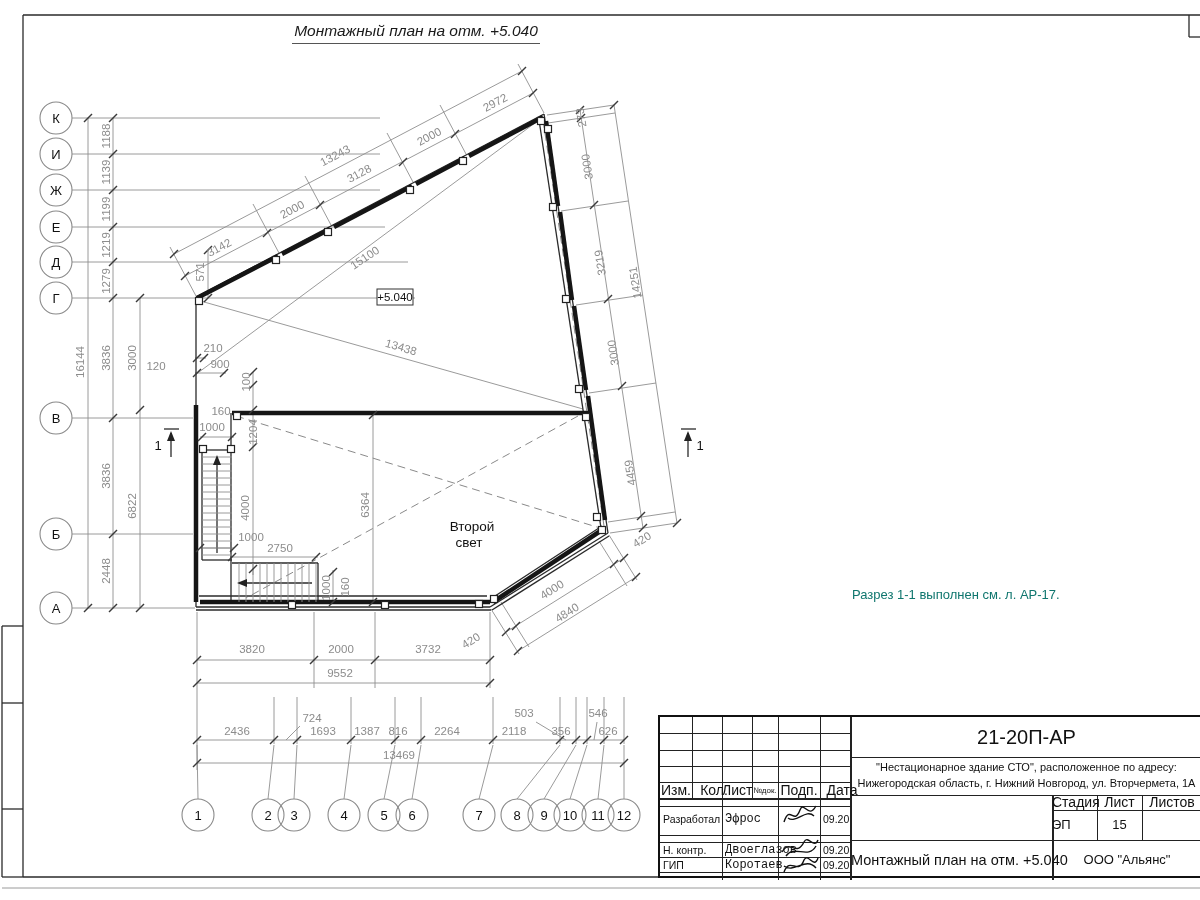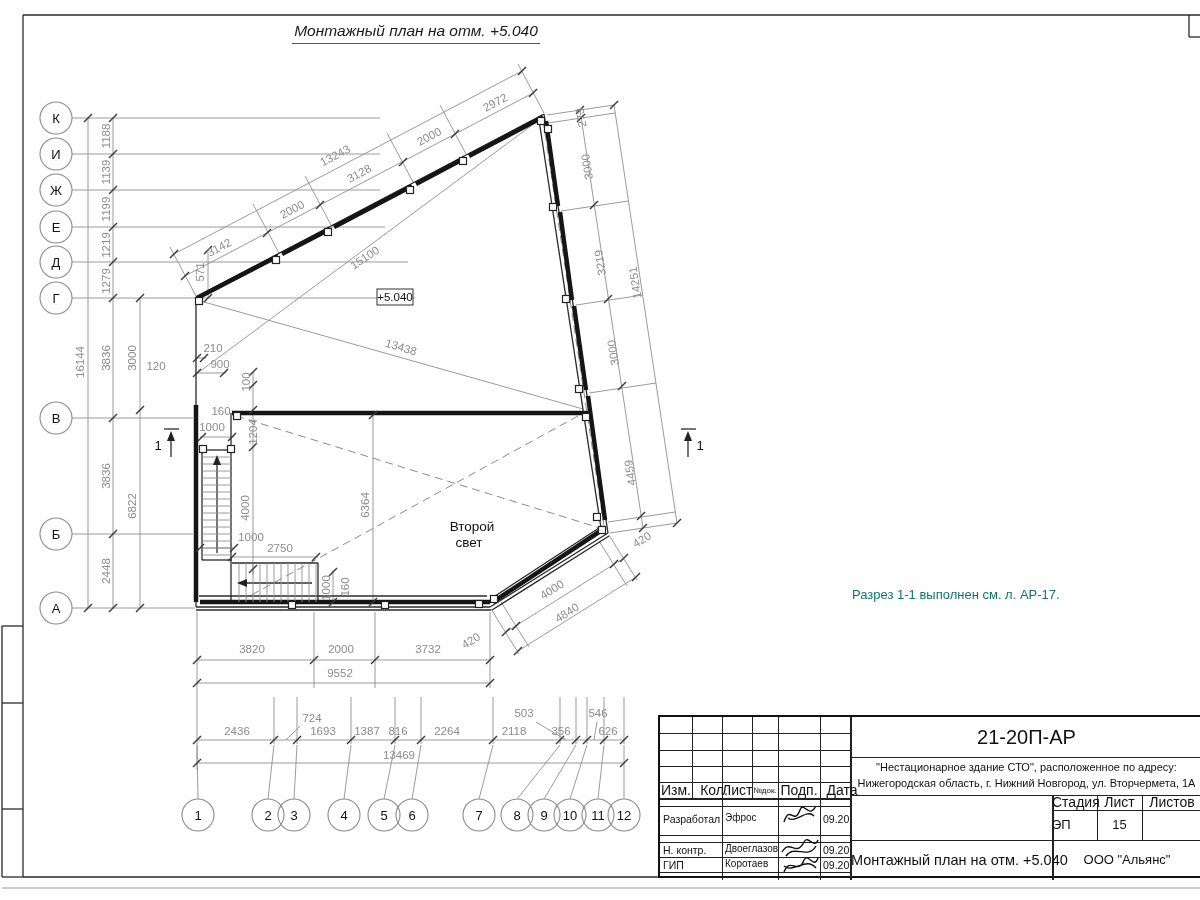--- a/index.html
+++ b/index.html
@@ -23,21 +23,21 @@
   #sheet-title{left:292px;top:22px;width:248px;text-align:center;font-style:italic;
     font-size:15.5px;color:#1a1a1a;border-bottom:1px solid #555;padding-bottom:3px;}
   #section-note{left:843px;top:587px;font-size:13px;color:#0f766e;margin-left:9px;}
   
   #tb{left:658px;top:715px;width:600px;height:163px;border:2px solid #111;
     box-sizing:border-box;background:#fff;color:#111;}
   #tb .l{position:absolute;background:#222;}
   #tb .cell{position:absolute;overflow:visible;white-space:nowrap;}
   .hdr{font-size:14px;text-align:center;}
   .sm{font-size:10.5px;}
-  .nm{font-size:10px;}
+  .nm{font-size:12px;font-family:Liberation Mono, monospace;}
 </style>
 </head>
 <body>
 <div id="stage">
 
   <svg id="plan" width="1200" height="900">
       <line x1="72" y1="118" x2="380" y2="118" class="tn"></line>
       <line x1="72" y1="154" x2="380" y2="154" class="tn"></line>
       <line x1="72" y1="190" x2="380" y2="190" class="tn"></line>
       <line x1="72" y1="227" x2="385" y2="227" class="tn"></line>

